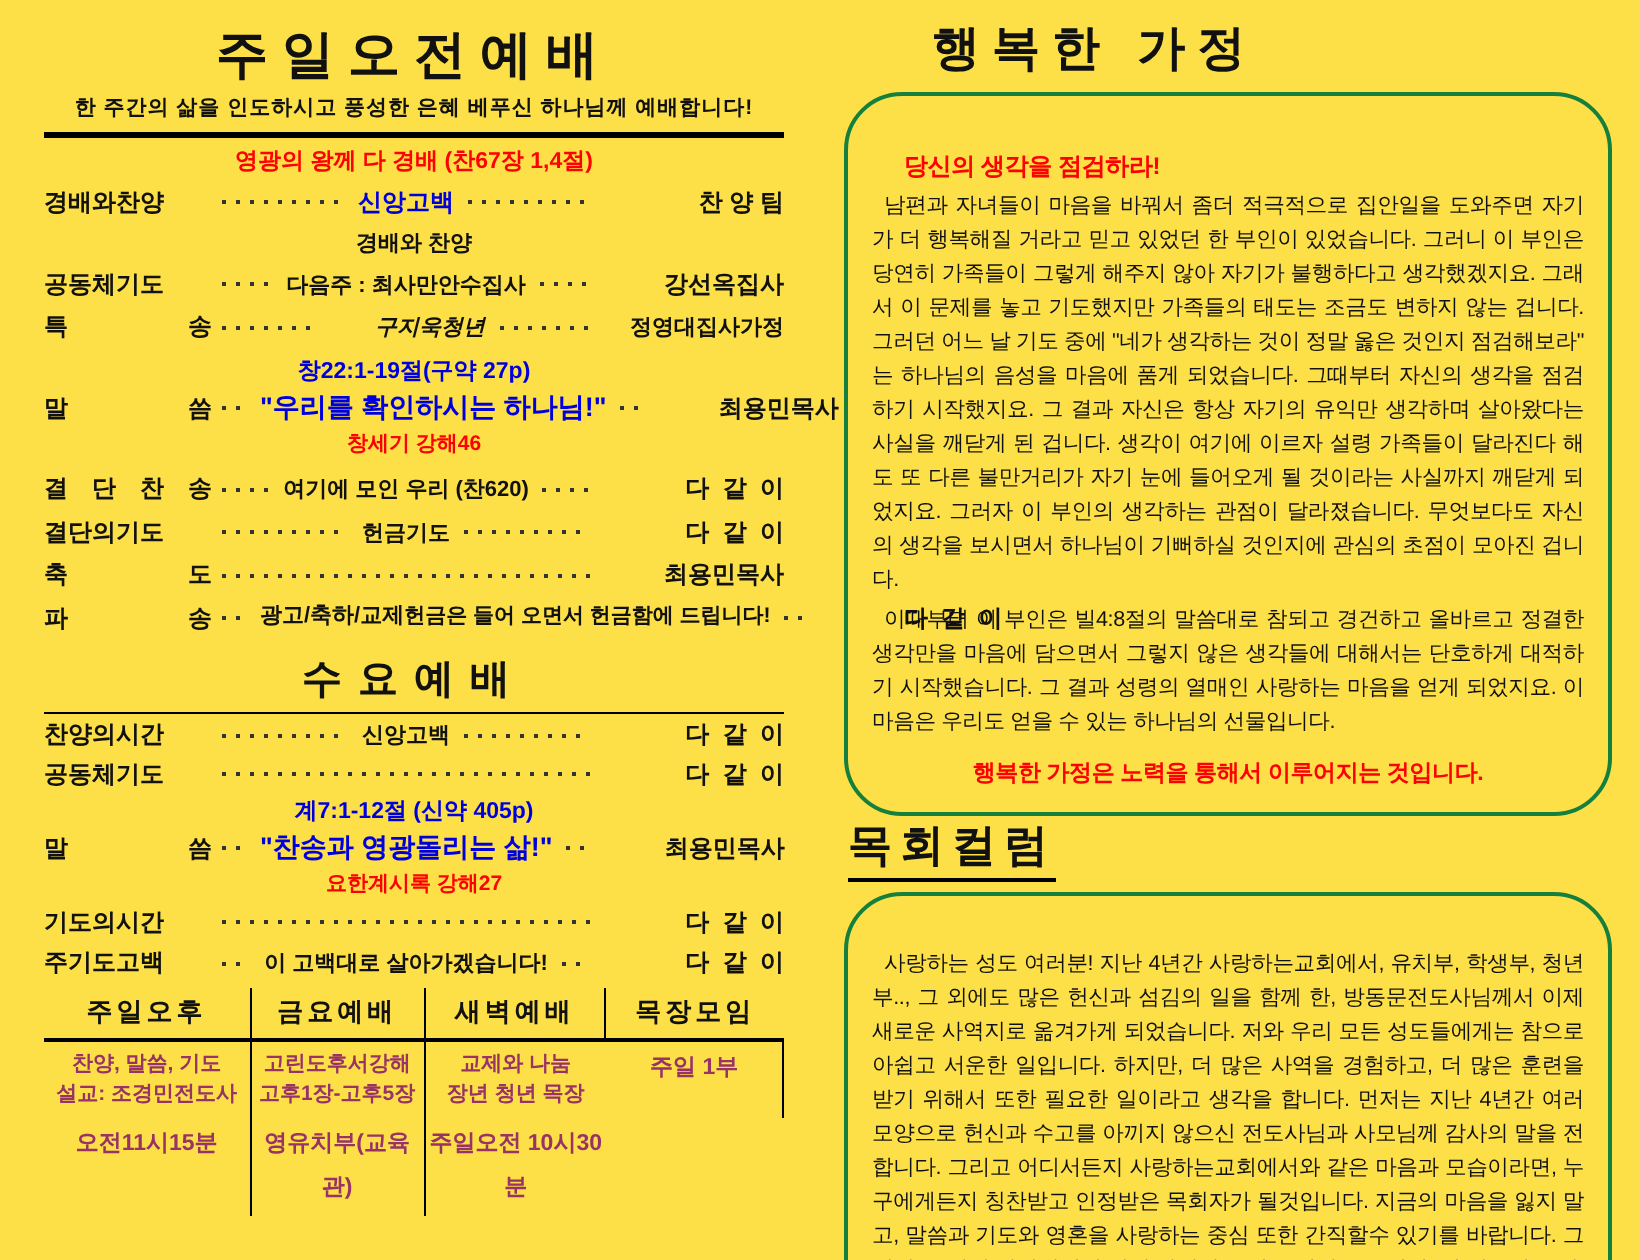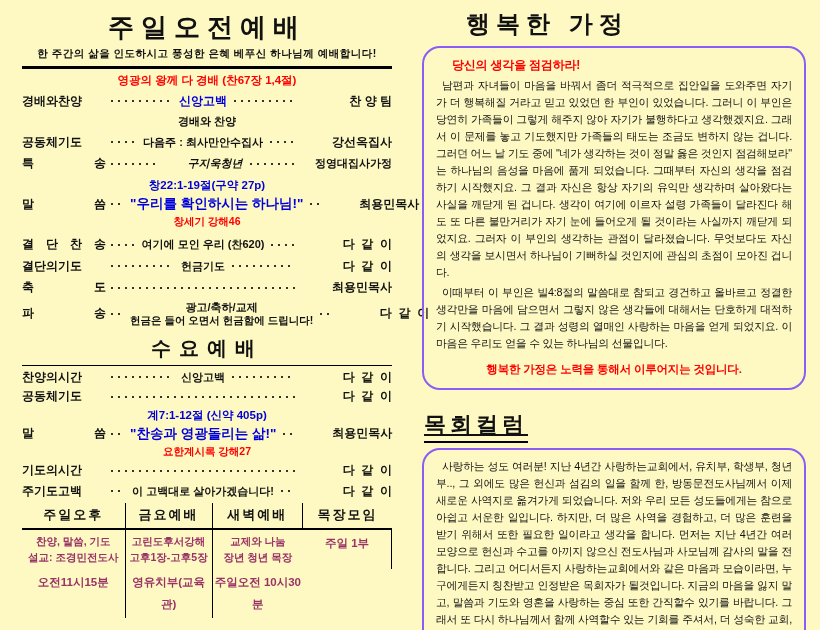--- a/index.html
+++ b/index.html
@@ -1,56 +1,56 @@
 <!DOCTYPE html>
 <html><head>
 <meta charset="utf-8">
 <style>
   html,body{margin:0;padding:0;background:#fff;}
-  #page{position:relative;width:820px;height:630px;background:#fef9c3;overflow:hidden;
+  #page{position:relative;width:820px;height:630px;background:#fde047;overflow:hidden;
         font-family:"Liberation Sans","DejaVu Sans",sans-serif;color:#111;
         display:flex;}
   
   #left{width:402px;padding:6px 10px 0 22px;box-sizing:border-box;}
   .big-title{text-align:center;font-size:26px;font-weight:bold;letter-spacing:7px;margin:4px 0 2px;}
   .subtitle{text-align:center;font-size:10.5px;font-weight:bold;letter-spacing:0.5px;}
   .rule-thick{border:none;border-top:3px solid #000;margin:5px 0 4px;}
   .rule-thin{border:none;border-top:1.5px solid #000;margin:3px 0 2px;}
   .center-line{text-align:center;font-weight:bold;font-size:11.5px;margin:2px 0;}
   .red{color:#ff0000;}
   .blue{color:#0000dd;}
   .plum{color:#993366;}
   .italic{font-style:italic;margin-left:24px;}
   .o-row{display:flex;align-items:center;font-size:12px;font-weight:bold;margin:4.5px 0;}
   .o-label{width:84px;text-align:justify;text-align-last:justify;white-space:pre;flex:0 0 auto;}
   .o-right{width:92px;text-align:right;white-space:pre;flex:0 0 auto;}
   .o-center{text-align:center;white-space:pre;padding:0 2px;}
-  .o-center.stack{display:flex;flex-direction:column;line-height:1.25;}
+  .o-center.stack{display:flex;flex-direction:row;line-height:1.25;}
   .o-center .sub2{font-size:10.5px;}
   .dots{flex:1 1 14px;min-width:12px;height:2px;align-self:center;margin:0 5px;
         background:repeating-linear-gradient(90deg,#333 0 2px,transparent 2px 7px);}
   .sermon-quote{font-size:13.5px;}
   .sec-title{text-align:center;font-size:20px;font-weight:bold;letter-spacing:8px;margin:8px 0 3px;}
   
   .gtable{display:grid;grid-template-columns:28% 23.5% 24.5% 24%;text-align:center;font-weight:bold;margin-top:2px;}
   .gcell{padding:2px 0;text-align:center;}
   .bR{border-right:1.5px solid #000;}
   .g-h{font-size:13px;letter-spacing:2px;border-bottom:2.5px solid #000;padding:3px 0 4px;}
   .g-sub{font-size:10.5px;line-height:1.5;padding:4px 0 3px;}
   .g-body{font-size:11.5px;line-height:1.9;padding:3px 0 2px;}
   
   #right{width:418px;padding:4px 14px 0 20px;box-sizing:border-box;}
   .hand-title{font-size:24px;font-weight:bold;letter-spacing:6px;margin:4px 0 6px 44px;}
-  .round-box{border:2px solid #8b5cf6;border-radius:18px;padding:6px 12px 8px;font-size:10.8px;
+  .round-box{border:2px solid #15803d;border-radius:29px;padding:24px 12px 8px;font-size:10.8px;
              line-height:1.58;letter-spacing:-0.2px;}
   .round-box p{margin:2px 0;text-indent:6px;text-align:justify;}
   .box-head{font-weight:bold;font-size:12px;margin:2px 0 2px 16px !important;text-indent:0 !important;}
   .box-foot{font-weight:bold;text-align:center !important;font-size:11.5px;margin-top:8px !important;text-indent:0 !important;}
   .col-title{display:inline-block;font-size:22px;font-weight:bold;letter-spacing:4px;
-             border-bottom:2px solid #000;padding-bottom:1px;margin:20px 0 5px 2px;text-decoration:underline;}
+             border-bottom:2px solid #000;padding-bottom:1px;margin:0 0 5px 2px;}
 </style>
 </head>
 <body>
 
 <div id="page">
 
   <div id="left">
     <div class="big-title">주일오전예배</div>
     <div class="subtitle">한 주간의 삶을 인도하시고 풍성한 은혜 베푸신 하나님께 예배합니다!</div>
     <hr class="rule-thick">

